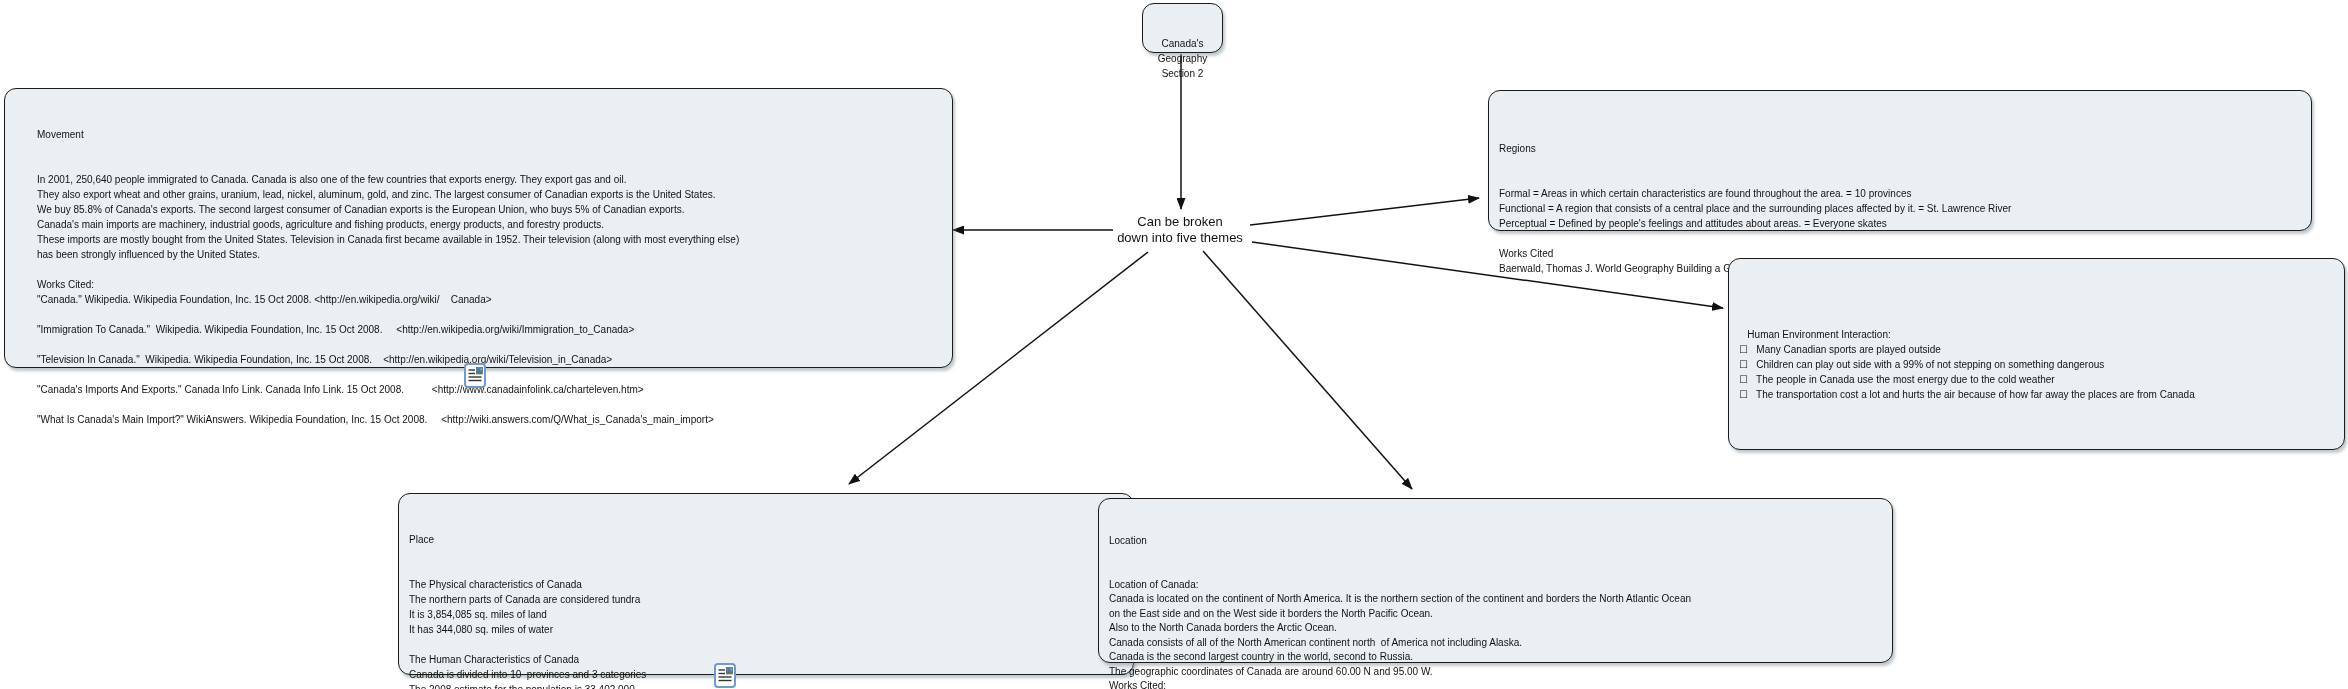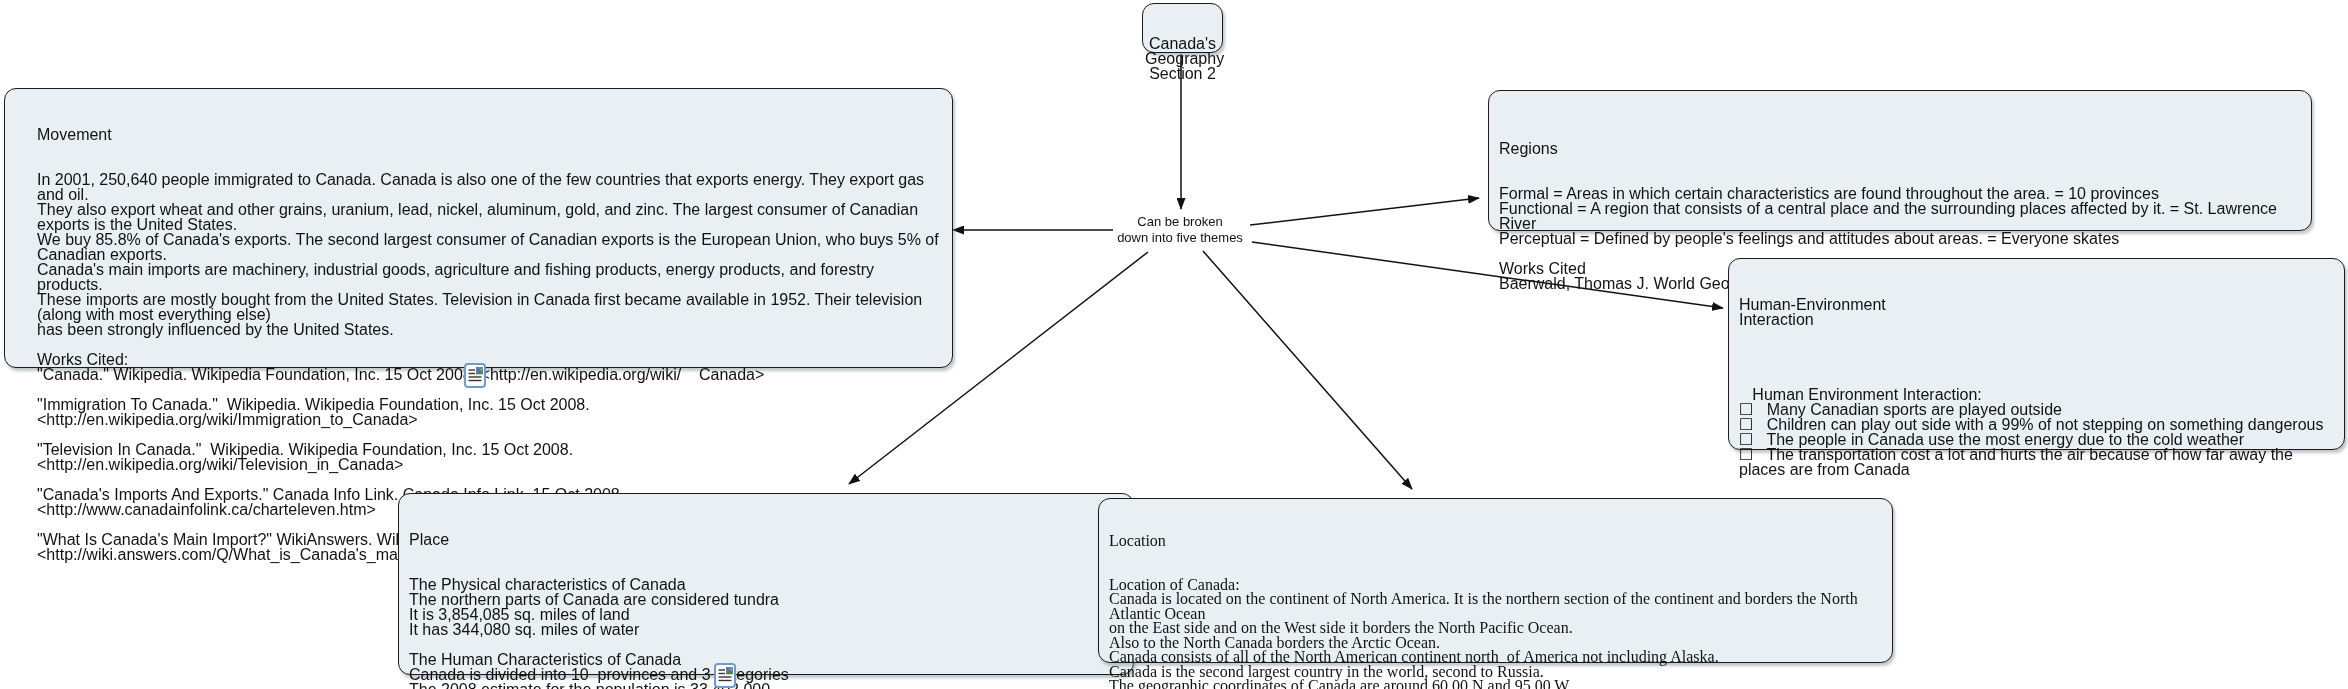--- a/index.html
+++ b/index.html
@@ -14,34 +14,34 @@
   .canvas { position: absolute; inset: 0; }
   svg.edges { position: absolute; left: 0; top: 0; pointer-events: none; }
   .node {
     position: absolute;
     box-sizing: border-box;
     background: #e9eff2;
     border: 1.5px solid #1b1b1b;
     border-radius: 12px;
     box-shadow: 2px 3px 3px rgba(130,145,155,0.5);
     padding: 8px 10px;
-    font-size: 16px;
+    font-size: 10px;
     line-height: 15px;
     white-space: pre-wrap;
   }
   .node .txt { white-space: pre-wrap; }
   .node-root {
     left: 1142px; top: 3px; width: 81px; height: 50px;
     text-align: center; padding: 2px 2px; line-height: 15px;
   }
   .node-movement  { left: 4px;    top: 88px;  width: 949px; height: 280px; padding-left: 32px; }
   .node-regions   { left: 1488px; top: 90px;  width: 824px; height: 141px; padding-top: 20px; }
   .node-he        { left: 1728px; top: 258px; width: 617px; height: 192px; }
   .node-place     { left: 398px;  top: 493px; width: 736px; height: 182px; }
-  .node-location  { left: 1098px; top: 498px; width: 795px; height: 165px; padding-top: 6px; line-height: 14.5px; font-family: Liberation Serif, serif; }
+  .node-location  { left: 1098px; top: 498px; width: 795px; height: 165px; padding-top: 6px; line-height: 14.5px; }
   .center-label {
     position: absolute; left: 1100px; top: 214px; width: 160px;
     text-align: center; font-size: 13px; line-height: 15.5px;
     white-space: pre-wrap; background: transparent;
   }
   .note-icon { position: absolute; width: 22px; height: 25px; }
   .note-icon-movement { left: 464px; top: 363px; }
   .note-icon-place    { left: 714px; top: 663px; }
 </style>
 </head>
@@ -97,22 +97,20 @@
     <div class="txt">Regions</div>
     <div class="txt">Formal = Areas in which certain characteristics are found throughout the area. = 10 provinces
 Functional = A region that consists of a central place and the surrounding places affected by it. = St. Lawrence River
 Perceptual = Defined by people's feelings and attitudes about areas. = Everyone skates
 
 Works Cited
 Baerwald, Thomas J. World Geography Building a Global Perspective. Boston, MA: Prentice Hall, 2000. 40-41.</div>
   </div>
 
   <div class="node node-he">
-    <div class="txt">Human-Environment
-Interaction</div>
     <div class="txt">
 
    Human Environment Interaction:
 ☐   Many Canadian sports are played outside
 ☐   Children can play out side with a 99% of not stepping on something dangerous
 ☐   The people in Canada use the most energy due to the cold weather
 ☐   The transportation cost a lot and hurts the air because of how far away the places are from Canada</div>
   </div>
 
   <div class="node node-place">

